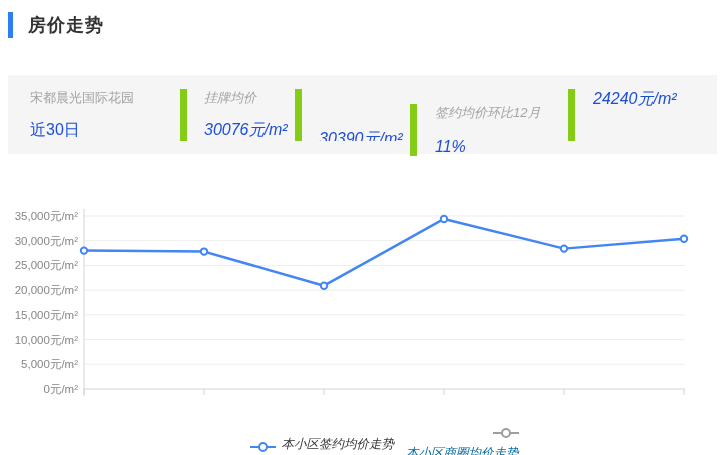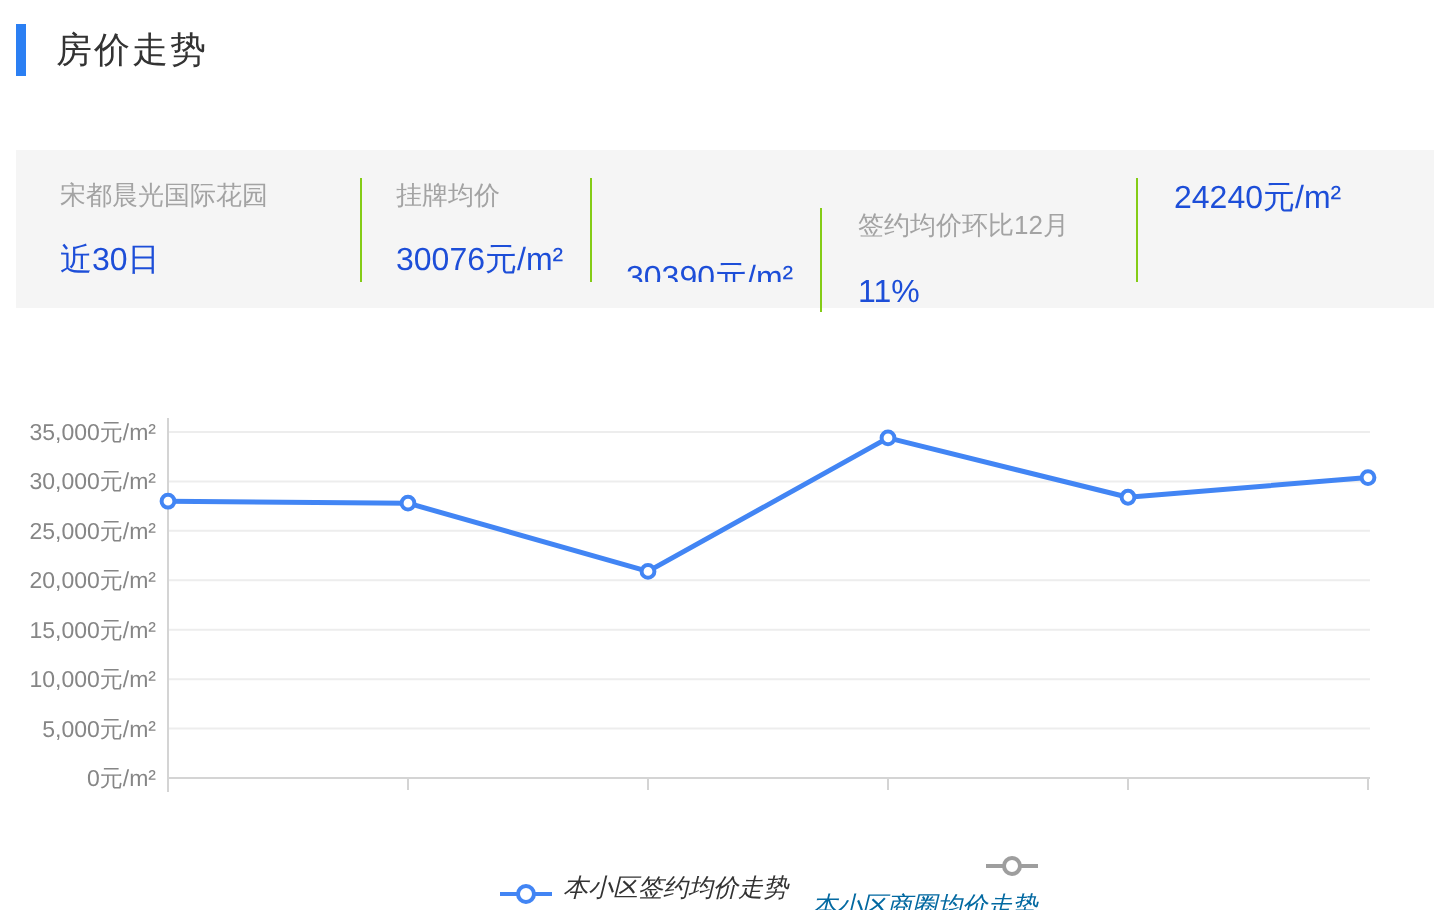--- a/index.html
+++ b/index.html
@@ -15,38 +15,38 @@
     position: absolute; left: 8px; top: 12px;
     display: flex; align-items: center;
   }
   .accent-bar {
     width: 5px; height: 26px;
     background: #2b7ff3;
     margin-right: 15px;
   }
   .page-title {
     margin: 0;
-    font-size: 18px; font-weight: normal; color: #333333;
+    font-size: 18px; font-weight: bold; color: #333333;
     letter-spacing: 1px;
   }
   
   .stats-bar {
     position: absolute; left: 8px; top: 75px;
     width: 709px; height: 79px;
     background: #f5f5f5;
     display: flex; align-items: center;
     box-sizing: border-box;
   }
   .stat-col {
     box-sizing: border-box;
     height: 52px;
     display: flex; flex-direction: column; justify-content: space-between;
     overflow: hidden;
   }
-  .stat-col + .stat-col { border-left: 1px solid #84cc16; }
+  .stat-col + .stat-col { border-left: 7px solid #84cc16; font-style: italic; }
   .c1 { width: 172px; padding-left: 22px; }
   .c2 { width: 115px; padding-left: 17px; }
   .c3 { width: 115px; padding-left: 17px; gap: 40px; }
   .c4 { width: 158px; padding-left: 18px; margin-top: 31px; }
   .c5 { width: 149px; padding-left: 18px; }
   .stat-label {
     font-size: 13px; color: #a3a3a3;
     white-space: nowrap; overflow: hidden;
   }
   .stat-value {

